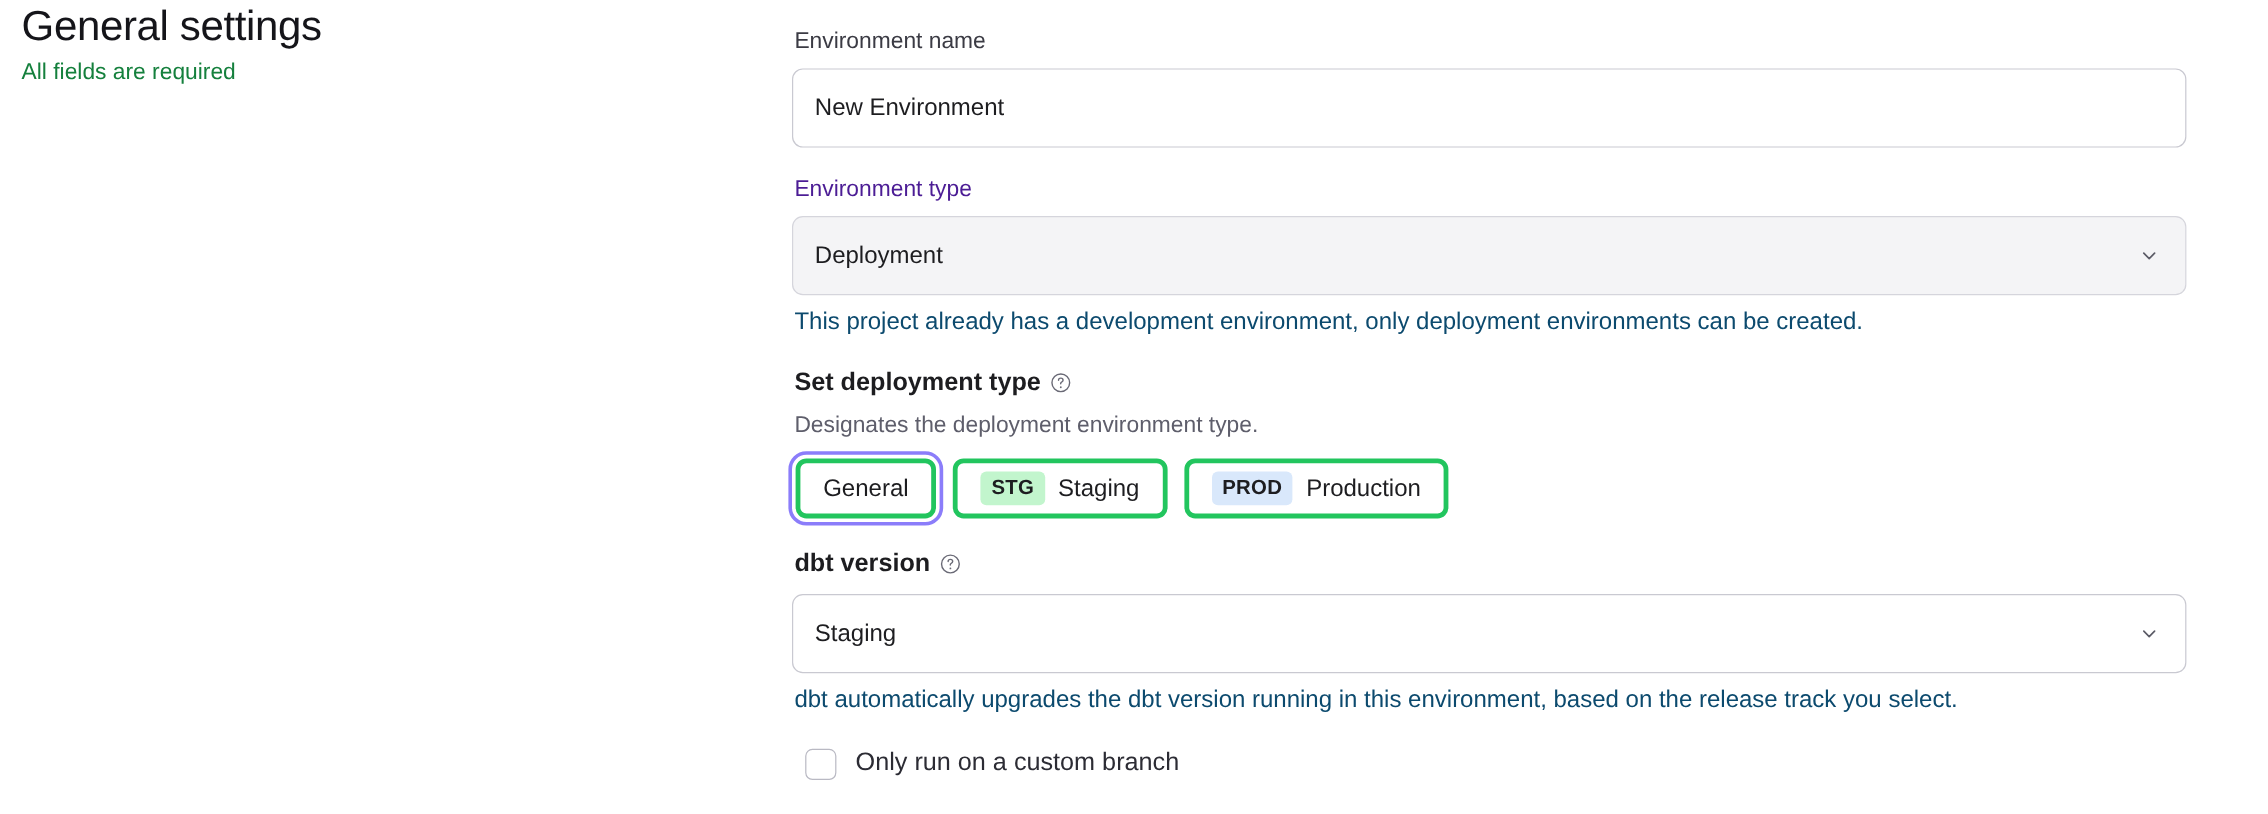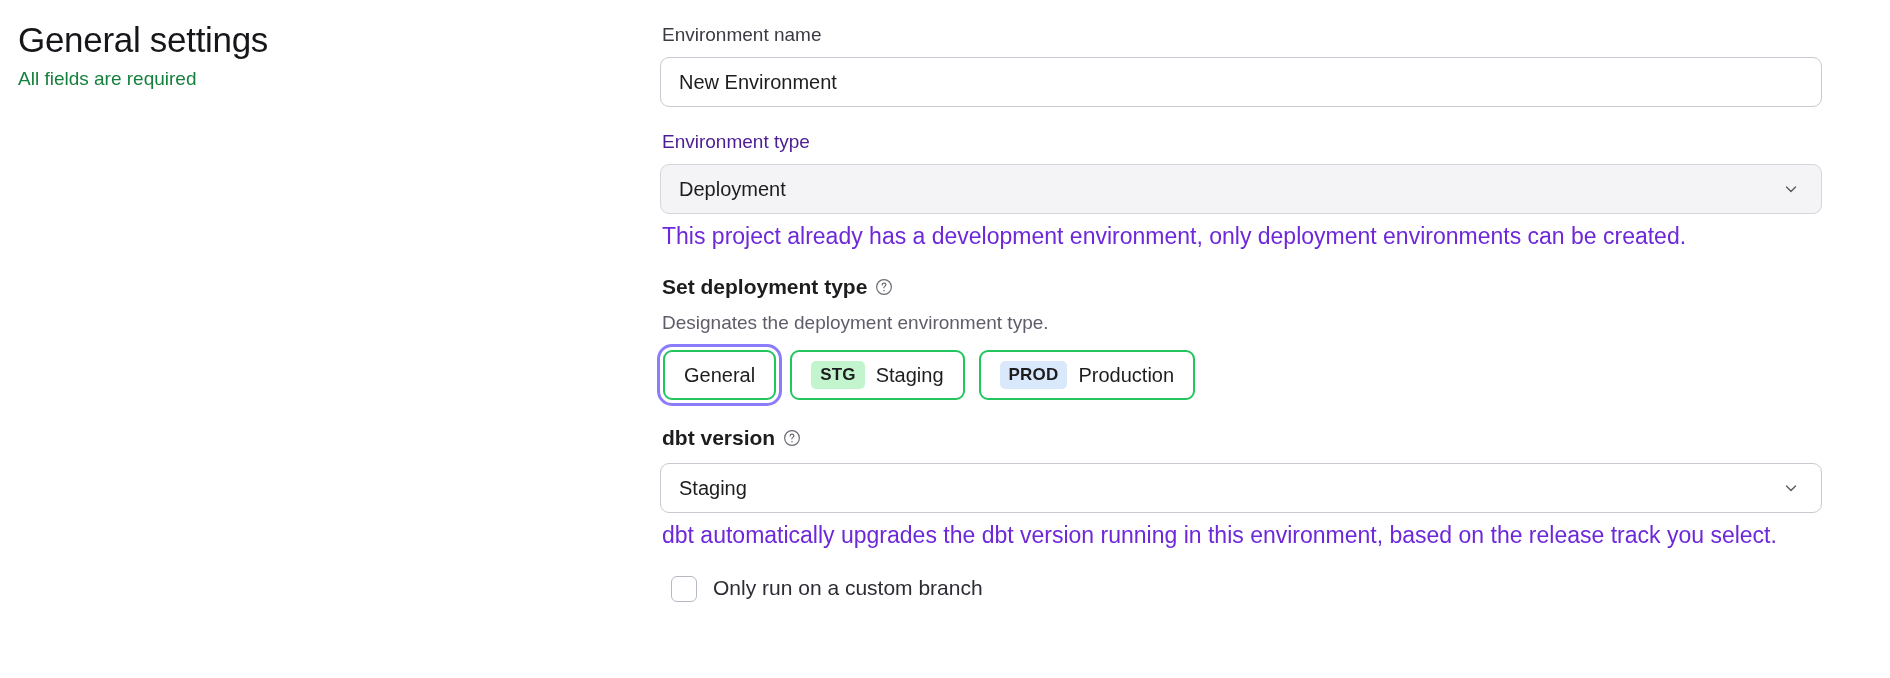--- a/index.html
+++ b/index.html
@@ -20,21 +20,20 @@
     height: 678px;
     box-sizing: border-box;
     display: flex;
     align-items: flex-start;
   }
 
   
   .left-col {
     width: 660px;
     flex: 0 0 660px;
-    padding-top: 18px;
     padding-left: 18px;
     box-sizing: border-box;
   }
   .page-title {
     font-size: 35px;
     line-height: 44px;
     font-weight: 400;
     letter-spacing: -0.3px;
     color: #15151a;
     margin: 0;
@@ -59,21 +58,21 @@
     font-size: 19px;
     line-height: 26px;
     color: #3b3b44;
     margin: 0 0 9px 2px;
   }
   .field-label.disabled { color: #4c1d95; }
 
   .control {
     box-sizing: border-box;
     width: 1162px;
-    height: 50px;
+    height: 66px;
     border: 1px solid #c9c9d1;
     border-radius: 9px;
     background: #ffffff;
     display: flex;
     align-items: center;
     padding: 15px 18px;
     font-size: 20px;
     color: #1d1d20;
     position: relative;
   }
@@ -92,23 +91,23 @@
     top: 50%;
     transform: translateY(-50%);
     width: 16px;
     height: 16px;
     display: block;
     color: #5b5b66;
   }
   .chevron svg { display: block; width: 16px; height: 16px; }
 
   .help-text {
-    font-size: 23px;
-    line-height: 26px;
-    color: #6d28d9;
+    font-size: 20px;
+    line-height: 26px;
+    color: #0c4a6e;
     margin: 9px 0 0 2px;
   }
 
   .section-title {
     display: flex;
     align-items: center;
     gap: 8px;
     font-size: 21px;
     line-height: 28px;
     font-weight: 700;
@@ -134,21 +133,21 @@
   
   .seg-row {
     display: flex;
     align-items: center;
     gap: 14px;
     margin: 14px 0 0 3px;
   }
   .seg-btn {
     box-sizing: border-box;
     height: 50px;
-    border: 2px solid #22c55e;
+    border: 4px solid #22c55e;
     border-radius: 9px;
     background: #ffffff;
     display: inline-flex;
     align-items: center;
     gap: 11px;
     padding: 0 19px;
     font-size: 20px;
     color: #1d1d20;
     cursor: pointer;
   }

